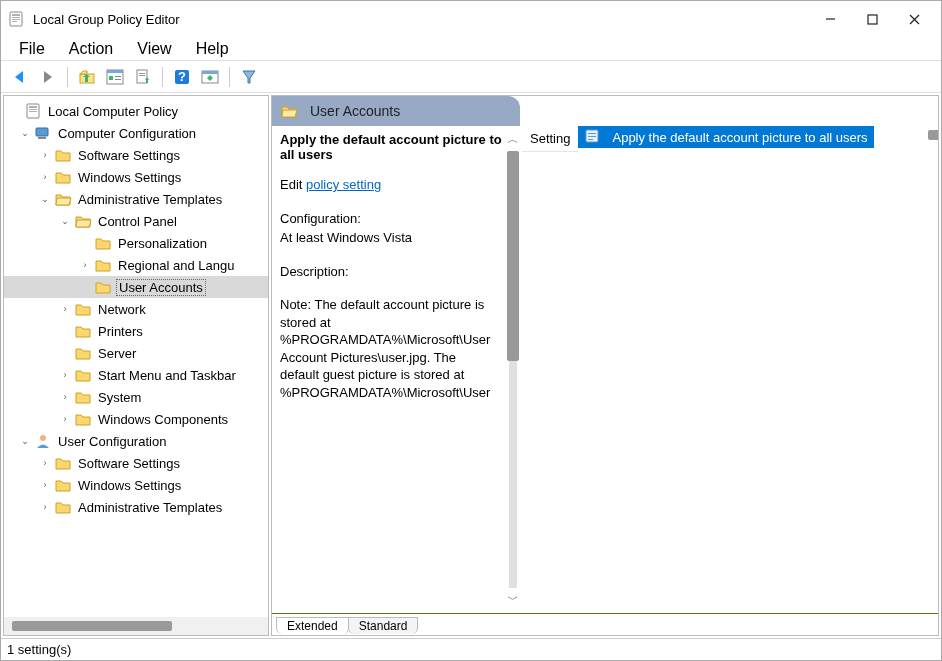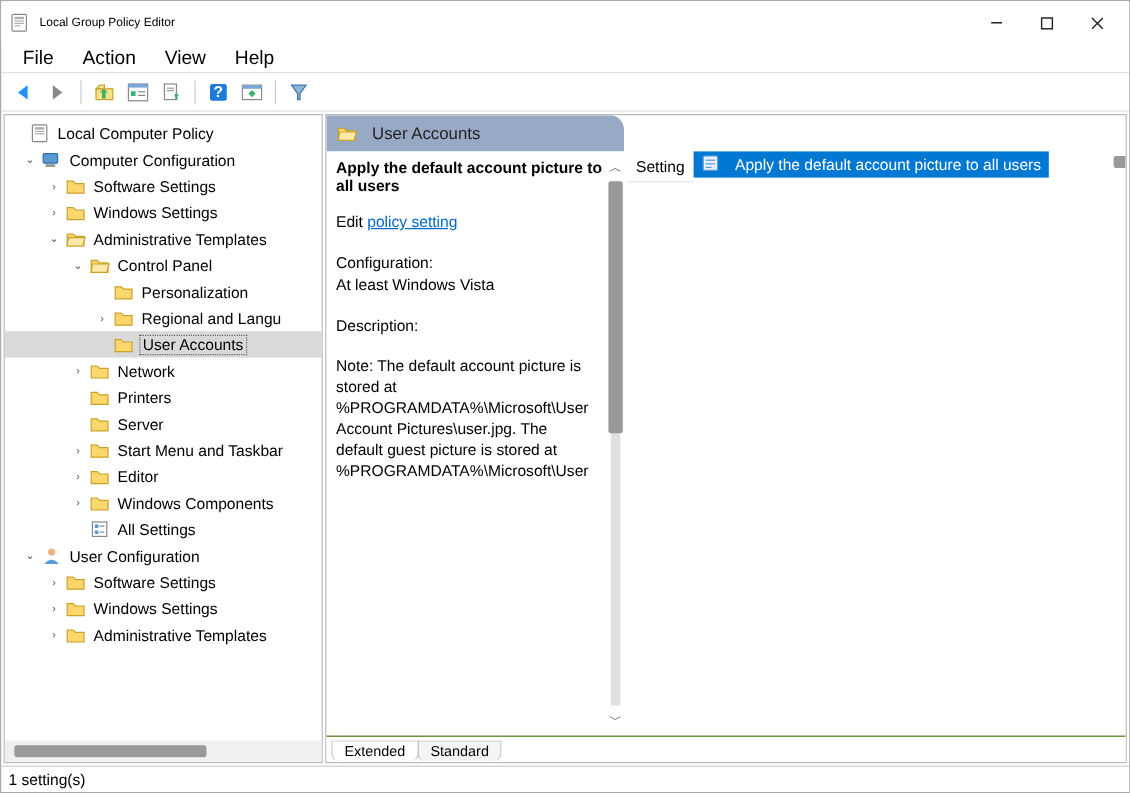--- a/index.html
+++ b/index.html
@@ -1,21 +1,21 @@
 <!DOCTYPE html>
 <html><head>
 <meta charset="utf-8">
 <style>
 * { box-sizing: border-box; margin: 0; padding: 0; font-family: "Segoe UI", Tahoma, sans-serif; font-size: 13px; }
 body { background: #fff; width: 942px; height: 661px; overflow: hidden; display: flex; flex-direction: column; border: 1px solid #aaa; }
 
 
 .titlebar { height: 36px; display: flex; align-items: center; padding: 0 6px; background: #fff; }
 .titlebar .icon { width: 18px; height: 18px; margin-right: 8px; }
-.titlebar .title { flex: 1; font-size: 10px; }
+.titlebar .title { flex: 1; font-size: 13px; }
 .titlebar .btn { width: 42px; height: 30px; display: flex; align-items: center; justify-content: center; }
 
 
 .menubar { height: 24px; display: flex; align-items: center; padding: 0 6px; border-bottom: 1px solid #e0e0e0; }
 .menubar .item { padding: 2px 12px; font-size: 16px; cursor: default; }
 
 
 .toolbar { height: 32px; display: flex; align-items: center; padding: 0 6px; border-bottom: 1px solid #e0e0e0; gap: 2px; }
 .toolbar .tbtn { width: 26px; height: 26px; display: flex; align-items: center; justify-content: center; border: 1px solid transparent; }
 .toolbar .sep { width: 1px; height: 20px; background: #ccc; margin: 0 4px; }
@@ -265,39 +265,28 @@
         <span class="ticon"><svg width="18" height="18">
               <path d="M2 5 L7 5 L9 7 L16 7 L16 15 L2 15 Z" fill="#fcd76e" stroke="#c9a227"></path>
             </svg></span>
         <span class="label">Start Menu and Taskbar</span>
       </div>
       <div class="tree-row" style="padding-left:52px">
         <span class="caret">›</span>
         <span class="ticon"><svg width="18" height="18">
               <path d="M2 5 L7 5 L9 7 L16 7 L16 15 L2 15 Z" fill="#fcd76e" stroke="#c9a227"></path>
             </svg></span>
-        <span class="label">Editor</span>
+        <span class="label">System</span>
       </div>
       <div class="tree-row" style="padding-left:52px">
         <span class="caret">›</span>
         <span class="ticon"><svg width="18" height="18">
               <path d="M2 5 L7 5 L9 7 L16 7 L16 15 L2 15 Z" fill="#fcd76e" stroke="#c9a227"></path>
             </svg></span>
         <span class="label">Windows Components</span>
-      </div>
-      <div class="tree-row" style="padding-left:52px">
-        <span class="caret empty"></span>
-        <span class="ticon"><svg width="18" height="18">
-              <rect x="3" y="3" width="12" height="12" fill="#fff" stroke="#888"></rect>
-              <rect x="5" y="5" width="3" height="3" fill="#5b9bd5"></rect>
-              <rect x="9" y="6" width="4" height="1" fill="#888"></rect>
-              <rect x="5" y="10" width="3" height="3" fill="#5b9bd5"></rect>
-              <rect x="9" y="11" width="4" height="1" fill="#888"></rect>
-            </svg></span>
-        <span class="label">All Settings</span>
       </div>
 
       <div class="tree-row" style="padding-left:12px">
         <span class="caret">⌄</span>
         <span class="ticon"><svg width="18" height="18">
               <circle cx="9" cy="6" r="3" fill="#f4b183"></circle>
               <path d="M3 16 Q9 9 15 16 Z" fill="#5b9bd5"></path>
             </svg></span>
         <span class="label">User Configuration</span>
       </div>

